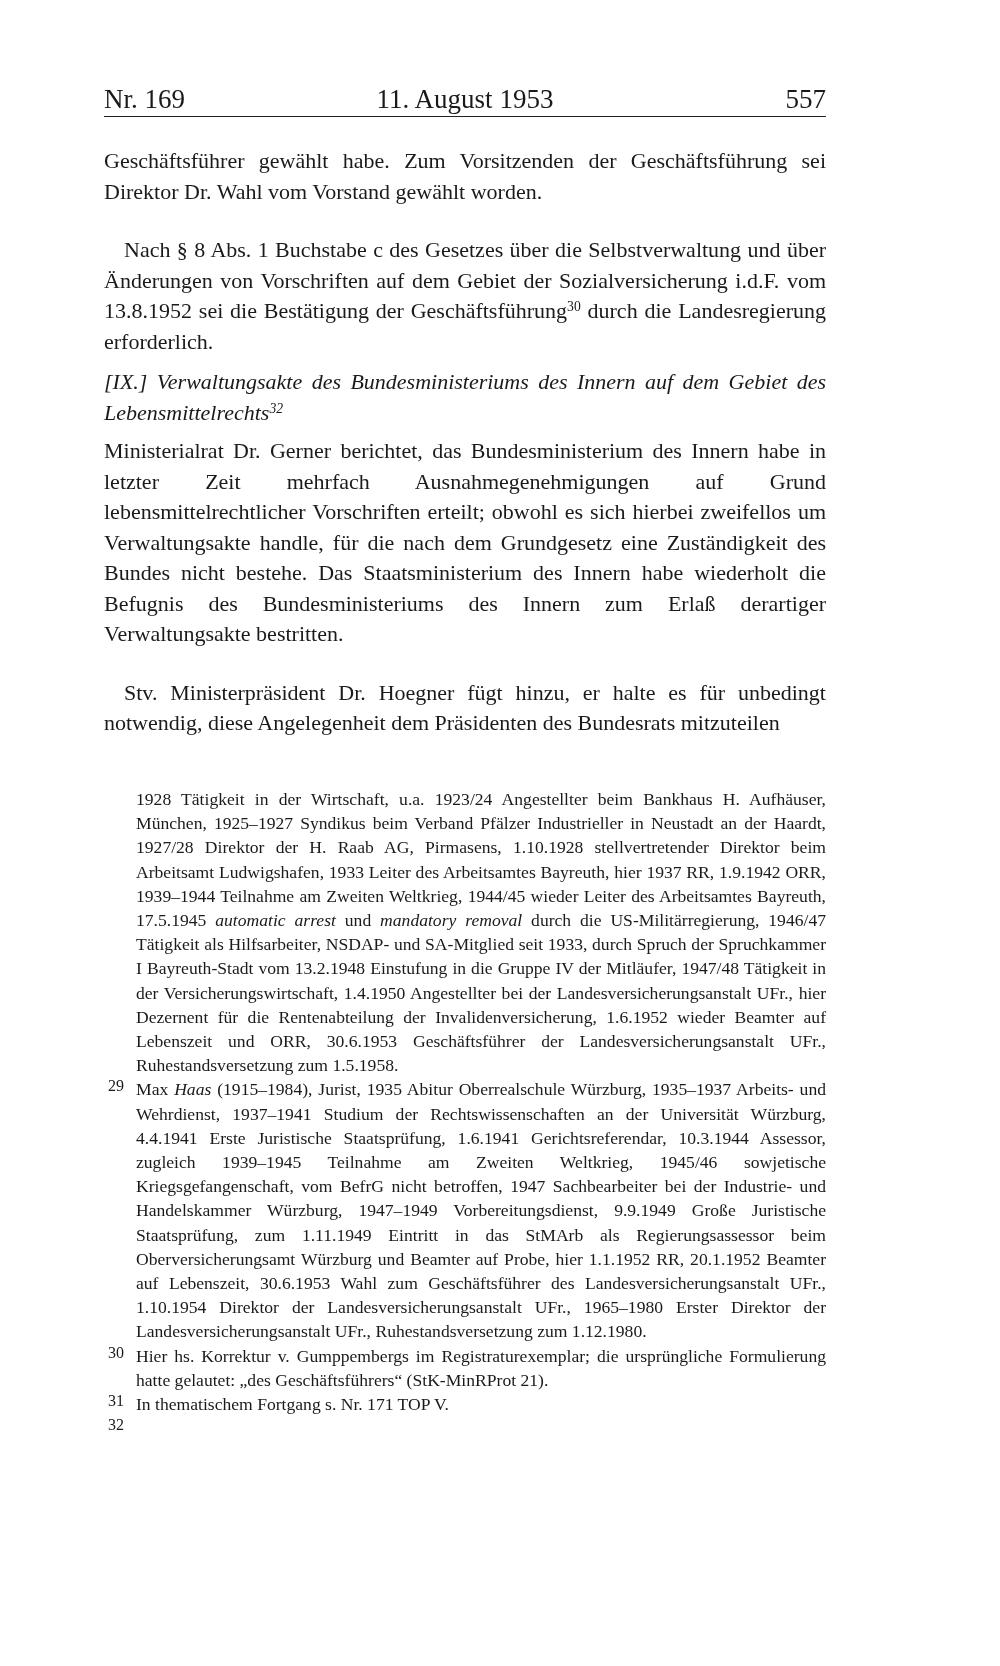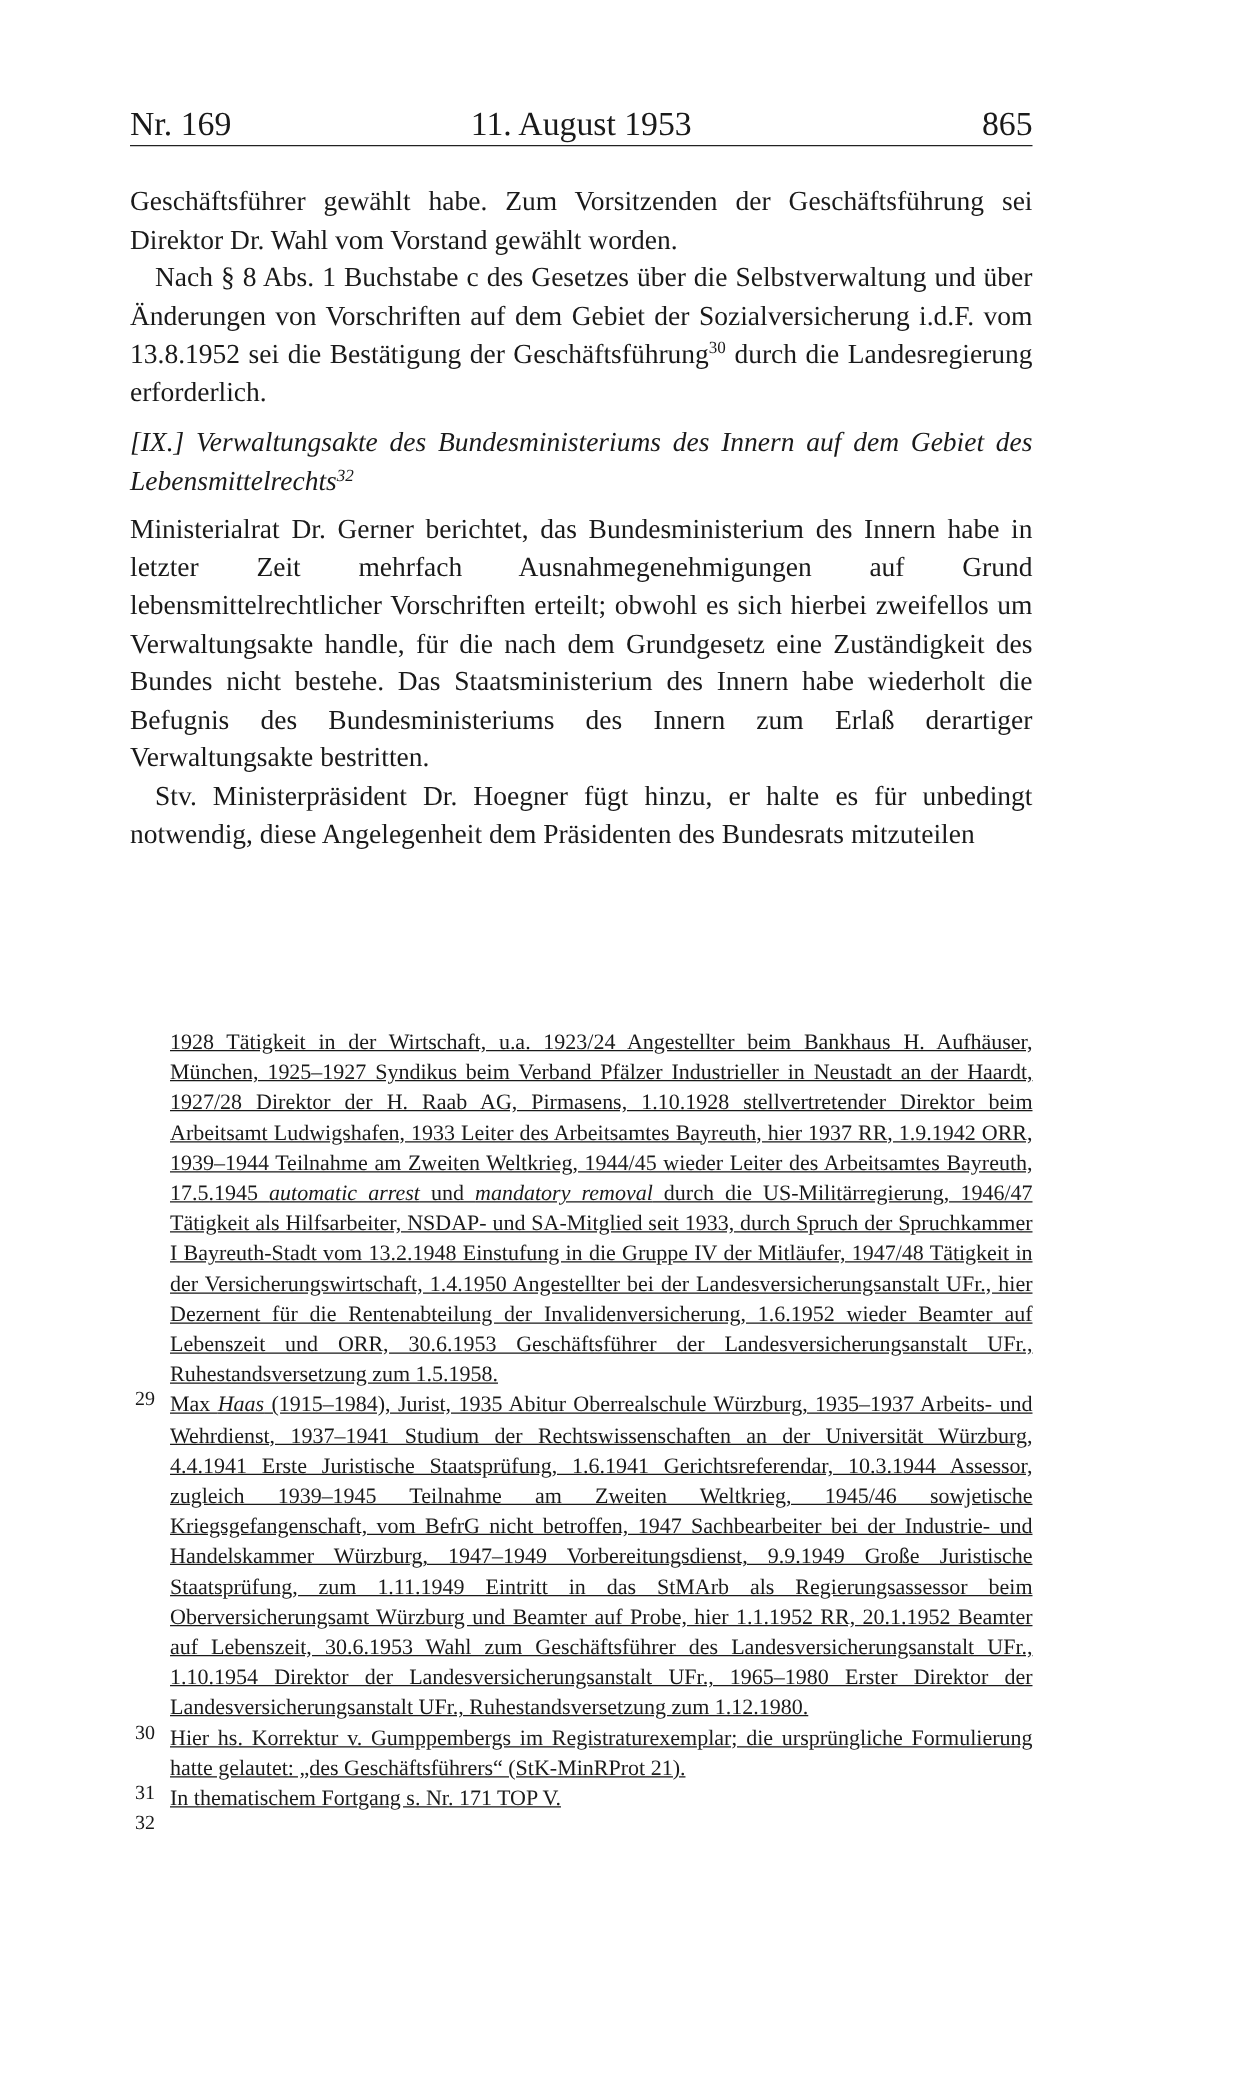--- a/index.html
+++ b/index.html
@@ -6,39 +6,39 @@
   body { width: 1000px; height: 1666px; position: relative; overflow: hidden;
          font-family: "Liberation Serif", "DejaVu Serif", serif; color: #1a1a1a; }
   .page { position: absolute; left: 104px; top: 0; width: 722px; }
   .header { position: absolute; top: 80px; left: 0; width: 722px; height: 36px;
             border-bottom: 1.5px solid #222; font-size: 27px; }
   .header .left { position: absolute; left: 0; top: 4px; }
   .header .center { position: absolute; left: 0; right: 0; top: 4px; text-align: center; }
   .header .right { position: absolute; right: 0; top: 4px; }
   .body { position: absolute; top: 146px; left: 0; width: 722px; font-size: 22px; line-height: 30.5px; text-align: justify; }
   .body p { margin: 0; }
-  .body p.indent { text-indent: 20px; }
+  .body p.indent { text-indent: 20px; margin-top: 28px; }
   .body p.heading { margin-top: 10px; margin-bottom: 8px; font-style: italic; }
   .body p.heading .num { font-style: italic; }
   .body sup, .fn sup { font-size: 62%; vertical-align: 0.55em; line-height: 0; }
   .body .it { }
-  .footnotes { position: absolute; top: 821px; left: 0; width: 722px; font-size: 17.6px; line-height: 24.2px; text-align: justify; text-decoration: underline; }
+  .footnotes { position: absolute; top: 787px; left: 0; width: 722px; font-size: 17.6px; line-height: 24.2px; text-align: justify; }
   .fn { position: relative; padding-left: 32px; margin: 0; }
   .fn .mark { position: absolute; left: 4px; top: -3px; font-size: 16px; }
   .fn .it { font-style: italic; }
 </style>
 </head>
 <body>
 
 <div class="page">
 
   <div class="header">
     <span class="left">Nr. 169</span>
     <span class="center">11. August 1953</span>
-    <span class="right">865</span>
+    <span class="right">557</span>
   </div>
 
   <div class="body">
     <p>Geschäftsführer gewählt habe. Zum Vorsitzenden der Geschäftsführung sei Direktor Dr. Wahl vom Vorstand gewählt worden.</p>
     <p class="indent"><span>Nach § 8 Abs. 1 Buchstabe c des Gesetzes über die Selbstverwaltung und über Änderungen von Vorschriften auf dem Gebiet der Sozialversicherung i.d.F. vom 13.8.1952 sei die Bestätigung der Geschäftsführung</span><sup>30</sup><span> durch die Landesregierung erforderlich.</span></p>
     <p class="heading"><span class="num">[IX.]</span><span> Verwaltungsakte des Bundesministeriums des Innern auf dem Gebiet des Lebensmittelrechts</span><sup>32</sup></p>
     <p><span>Ministerialrat </span><span class="it">Dr. Gerner</span><span> berichtet, das Bundesministerium des Innern habe in letzter Zeit mehrfach Ausnahmegenehmigungen auf Grund lebensmittelrechtlicher Vorschriften erteilt; obwohl es sich hierbei zweifellos um Verwaltungsakte handle, für die nach dem Grundgesetz eine Zuständigkeit des Bundes nicht bestehe. Das Staatsministerium des Innern habe wiederholt die Befugnis des Bundesministeriums des Innern zum Erlaß derartiger Verwaltungsakte bestritten.</span></p>
     <p class="indent"><span>Stv. Ministerpräsident </span><span class="it">Dr. Hoegner</span><span> fügt hinzu, er halte es für unbedingt notwendig, diese Angelegenheit dem Präsidenten des Bundesrats mitzuteilen</span></p>
   </div>
 

